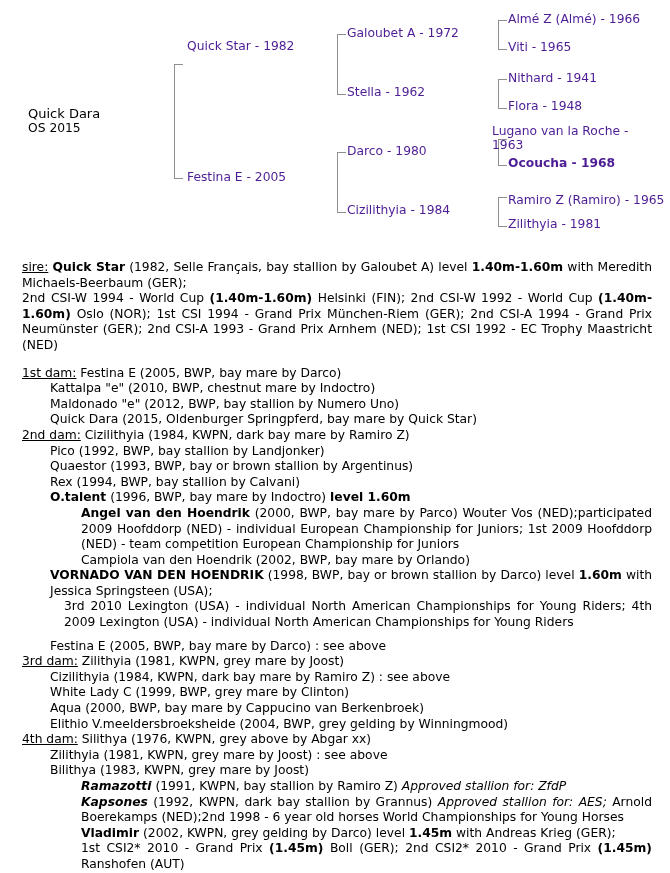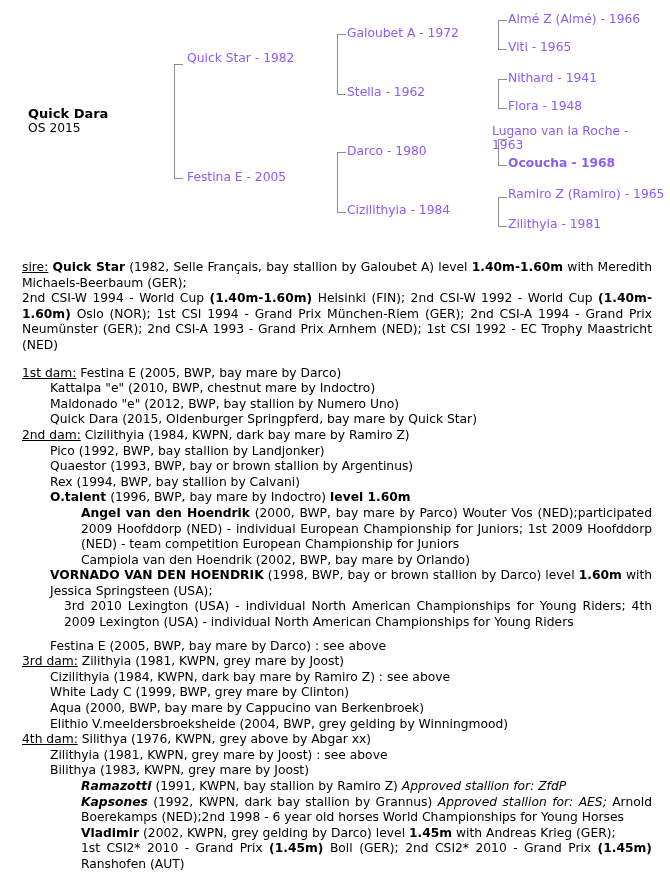--- a/index.html
+++ b/index.html
@@ -3,24 +3,24 @@
 <meta charset="utf-8">
 <style>
   html,body{margin:0;padding:0;background:#ffffff;}
   body{
     width:670px;height:873px;overflow:hidden;color:#000;
     font-family:"DejaVu Sans","Liberation Sans",sans-serif;
     font-size:12.3px;
   }
   
   .chart{position:relative;width:670px;height:256px;}
-  .entry{position:absolute;white-space:nowrap;line-height:13.5px;color:#8b5cf6;}
+  .entry{position:absolute;white-space:nowrap;line-height:13.5px;color:#4c1d95;}
   .entry.wrap{white-space:normal;width:162px;}
   .subject{position:absolute;left:28px;top:107px;line-height:14px;}
-  .subject .nm{font-weight:bold;font-size:13px;}
+  .subject .nm{font-weight:normal;font-size:13px;}
   .bracket{
     position:absolute;width:8px;
     border-left:1px solid #8f8f8f;
     border-top:1px solid #8f8f8f;
     border-bottom:1px solid #8f8f8f;
   }
   
   .details{padding:4px 18px 0 22px;line-height:15.6px;}
   .ln{margin:0;}
   .ln.j{text-align:justify;}
@@ -37,41 +37,41 @@
 <body>
 
 <div class="chart">
 
   <div class="subject">
     <div class="nm">Quick Dara</div>
     <div>OS 2015</div>
   </div>
 
   <div class="bracket" style="left:174px;top:64px;height:113px;"></div>
-  <div class="entry" style="left:187px;top:52px;text-align:right;">Quick Star - 1982</div>
+  <div class="entry" style="left:187px;top:40px;text-align:right;">Quick Star - 1982</div>
   <div class="entry" style="left:187px;top:171px;">Festina E - 2005</div>
 
   <div class="bracket" style="left:337px;top:34px;height:59px;"></div>
   <div class="bracket" style="left:337px;top:152px;height:59px;"></div>
   <div class="entry" style="left:347px;top:27px;">Galoubet A - 1972</div>
   <div class="entry" style="left:347px;top:86px;">Stella - 1962</div>
   <div class="entry" style="left:347px;top:145px;">Darco - 1980</div>
   <div class="entry" style="left:347px;top:204px;">Cizilithyia - 1984</div>
 
   <div class="bracket" style="left:498px;top:20px;height:28px;"></div>
   <div class="bracket" style="left:498px;top:79px;height:28px;"></div>
   <div class="bracket" style="left:498px;top:139px;height:25px;"></div>
   <div class="bracket" style="left:498px;top:197px;height:28px;"></div>
   <div class="entry" style="left:508px;top:13px;">Almé Z (Almé) - 1966</div>
   <div class="entry" style="left:508px;top:41px;">Viti - 1965</div>
   <div class="entry" style="left:508px;top:72px;">Nithard - 1941</div>
   <div class="entry" style="left:508px;top:100px;">Flora - 1948</div>
   <div class="entry wrap" style="left:492px;top:125px;">Lugano van la Roche - 1963</div>
   <div class="entry" style="left:508px;top:157px;font-weight:bold;">Ocoucha - 1968</div>
-  <div class="entry" style="left:508px;top:188px;">Ramiro Z (Ramiro) - 1965</div>
+  <div class="entry" style="left:508px;top:194px;">Ramiro Z (Ramiro) - 1965</div>
   <div class="entry" style="left:508px;top:218px;">Zilithyia - 1981</div>
 </div>
 
 <div class="details">
     <p class="ln j"><span class="u">sire:</span><span> </span><span class="b">Quick Star</span><span> (1982, Selle Français, bay stallion by Galoubet A) level </span><span class="b">1.40m-1.60m</span><span> with Meredith Michaels-Beerbaum (GER);</span></p>
     <p class="ln j"><span>2nd CSI-W 1994 - World Cup </span><span class="b">(1.40m-1.60m)</span><span> Helsinki (FIN); 2nd CSI-W 1992 - World Cup </span><span class="b">(1.40m-1.60m)</span><span> Oslo (NOR); 1st CSI 1994 - Grand Prix München-Riem (GER); 2nd CSI-A 1994 - Grand Prix Neumünster (GER); 2nd CSI-A 1993 - Grand Prix Arnhem (NED); 1st CSI 1992 - EC Trophy Maastricht (NED)</span></p>
     <p class="ln gap12"><span class="u">1st dam:</span><span> Festina E (2005, BWP, bay mare by Darco)</span></p>
     <p class="ln ind1"><span>Kattalpa "e" (2010, BWP, chestnut mare by Indoctro)</span></p>
     <p class="ln ind1"><span>Maldonado "e" (2012, BWP, bay stallion by Numero Uno)</span></p>
     <p class="ln ind1"><span>Quick Dara (2015, Oldenburger Springpferd, bay mare by Quick Star)</span></p>

